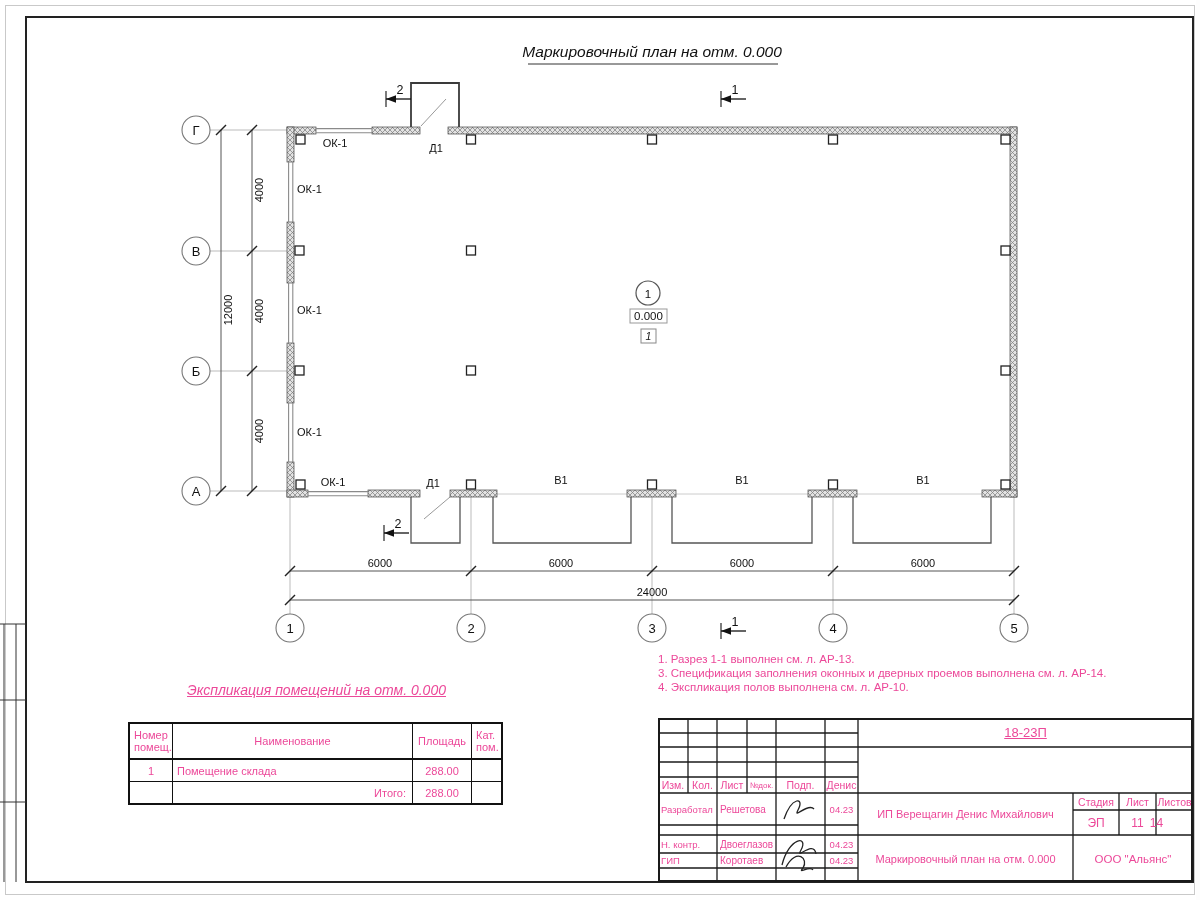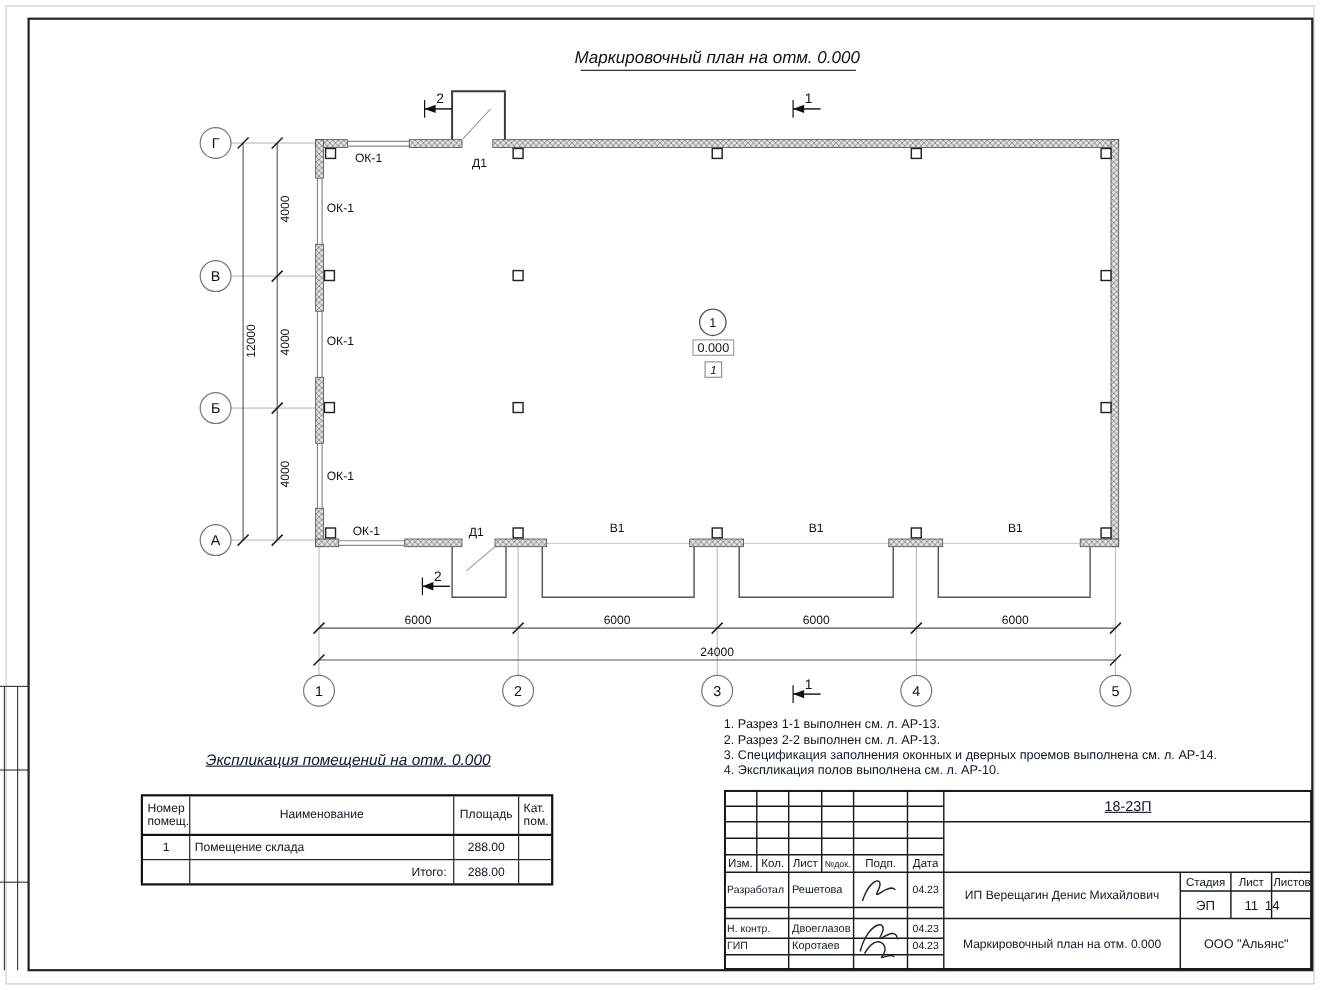--- a/index.html
+++ b/index.html
@@ -1,17 +1,17 @@
 <!DOCTYPE html>
 <html><head>
 <meta charset="utf-8">
 <style>
   html,body{margin:0;padding:0;background:#fdfdfd;}
   #sheet{position:relative;width:1196px;height:900px;background:#ffffff;overflow:hidden;
-         font-family:"Liberation Sans",sans-serif;color:#0f172a;}
+         font-family:"Liberation Sans",sans-serif;color:#ec4899;}
   .abs{position:absolute;}
   svg text{font-family:"Liberation Sans",sans-serif;fill:#111;}
   .notes div{font-size:11.5px;line-height:14px;white-space:nowrap;}
   .exp-title{font-size:14px;font-style:italic;text-decoration:underline;text-align:center;}
   .exp-table{display:grid;grid-template-columns:43px 240px 59px 29px;grid-template-rows:36px 22px 21px;
              border:2px solid #111;}
   .exp-table .c{border-right:1.5px solid #111;border-bottom:1px solid #111;font-size:11px;
                 display:flex;align-items:center;justify-content:center;overflow:hidden;}
   .exp-table .c.last{border-right:none;}
   .exp-table .c.hdr{border-bottom:2px solid #111;}
@@ -224,21 +224,20 @@
       <text x="648" y="297.5" font-size="11.5" text-anchor="middle">1</text>
       <rect x="630" y="309" width="37" height="14" fill="#fff" stroke="#999" stroke-width="1"></rect>
       <text x="648.5" y="320" font-size="11.5" text-anchor="middle">0.000</text>
       <rect x="641" y="329" width="15" height="14" fill="#fff" stroke="#888" stroke-width="1"></rect>
       <text x="648.5" y="340" font-size="10.5" font-style="italic" text-anchor="middle">1</text>
     </g>
   </svg>
 
   <div class="abs notes" style="left:658px;top:652px;width:535px;">
     <div>1. Разрез 1-1 выполнен см. л. АР-13.</div>
-    <div>2. Разрез 2-2 выполнен см. л. АР-13.</div>
     <div>3. Спецификация заполнения оконных и дверных проемов выполнена см. л. АР-14.</div>
     <div>4. Экспликация полов выполнена см. л. АР-10.</div>
   </div>
 
   <div class="abs exp-title" style="left:128px;top:682px;width:377px;">Экспликация помещений на отм. 0.000</div>
 
   <div class="abs exp-table" style="left:128px;top:722px;">
     <div class="c hdr left">
       <span class="two">
           <span>Номер</span>
@@ -293,21 +292,21 @@
         <path d="M124,147 C131,119 151,117 143,132 C137,143 156,121 158,136"></path>
         <path d="M128,149 C139,129 151,141 145,150 C139,157 152,147 155,152"></path>
       </g>
     </svg>
 
     <div class="tb-text" style="left:0;top:59px;width:30px;height:16px;font-size:10.5px;">Изм.</div>
     <div class="tb-text" style="left:30px;top:59px;width:29px;height:16px;font-size:10.5px;">Кол.</div>
     <div class="tb-text" style="left:59px;top:59px;width:30px;height:16px;font-size:10.5px;">Лист</div>
     <div class="tb-text" style="left:89px;top:59px;width:29px;height:16px;font-size:8px;">№док.</div>
     <div class="tb-text" style="left:118px;top:59px;width:49px;height:16px;font-size:10.5px;">Подп.</div>
-    <div class="tb-text" style="left:167px;top:59px;width:33px;height:16px;font-size:10.5px;">Дата</div>
+    <div class="tb-text" style="left:167px;top:59px;width:33px;height:16px;font-size:10.5px;">Денис</div>
 
     <div class="tb-text tb-left" style="left:3px;top:75px;width:55px;height:32px;font-size:9.5px;">Разработал</div>
     <div class="tb-text tb-left" style="left:62px;top:75px;width:55px;height:32px;font-size:10px;">Решетова</div>
     <div class="tb-text" style="left:167px;top:75px;width:33px;height:32px;font-size:9.5px;">04.23</div>
 
     <div class="tb-text tb-left" style="left:3px;top:117px;width:55px;height:18px;font-size:9.5px;">Н. контр.</div>
     <div class="tb-text tb-left" style="left:62px;top:117px;width:55px;height:18px;font-size:10px;">Двоеглазов</div>
     <div class="tb-text" style="left:167px;top:117px;width:33px;height:18px;font-size:9.5px;">04.23</div>
 
     <div class="tb-text tb-left" style="left:3px;top:135px;width:55px;height:15px;font-size:9.5px;">ГИП</div>

